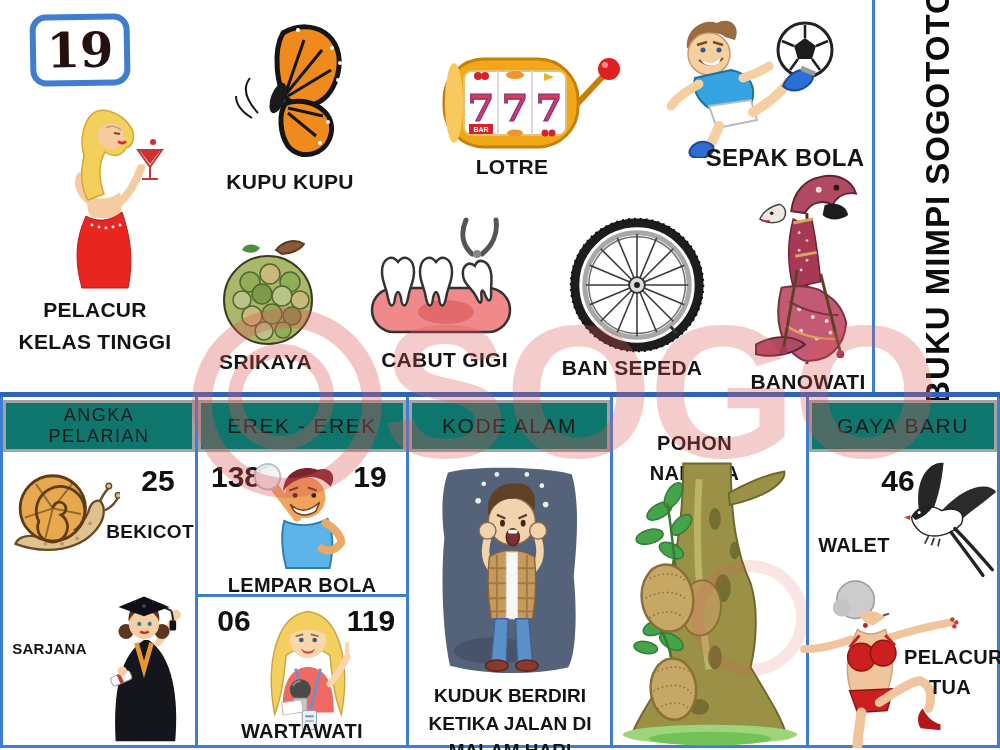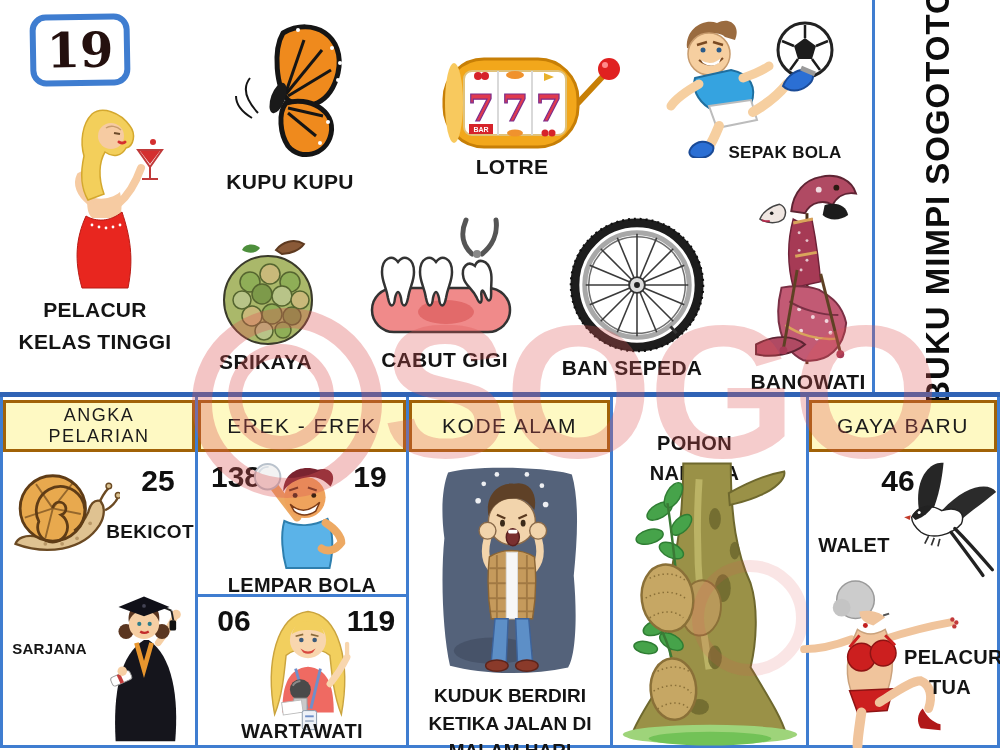--- a/index.html
+++ b/index.html
@@ -2,21 +2,21 @@
 <html><head>
 <meta charset="utf-8">
 <style>
   html,body{margin:0;padding:0;background:#ffffff;}
   #page{position:relative;width:1000px;height:750px;background:#fff;overflow:hidden;
         font-family:"Liberation Sans",sans-serif;}
   .abs{position:absolute;}
   .lbl{position:absolute;font-weight:700;color:#141414;text-align:center;
        line-height:1.5;letter-spacing:.3px;}
   .num{position:absolute;font-weight:700;font-size:30px;color:#101010;}
-  .hdr-box{position:absolute;background:#fef9c3;border:3px solid #a16207;box-sizing:border-box;
+  .hdr-box{position:absolute;background:#0f766e;border:3px solid #a3a3a3;box-sizing:border-box;
        display:flex;align-items:center;justify-content:center;text-align:center;
        font-weight:400;font-size:21px;letter-spacing:1.5px;color:#1b1b1b;line-height:1.15;}
   .vline{position:absolute;width:3px;background:#3f7dd0;}
   .hline{position:absolute;height:3px;background:#3f7dd0;}
   .divider-main{position:absolute;left:0;top:392px;width:1000px;height:5px;background:#2f63b5;}
   .badge{position:absolute;left:30px;top:14px;width:100px;height:72px;background:#fff;
        border:6px solid #3f7dd0;border-radius:16px;box-sizing:border-box;
        display:flex;align-items:center;justify-content:center;transform:rotate(-1deg);
        font-family:"DejaVu Serif",serif;font-weight:700;font-size:48px;color:#24100e;}
   .side-title{position:absolute;left:875px;top:0;width:125px;height:392px;
@@ -127,21 +127,21 @@
     <path d="M40,70 L76,62 C96,66 102,80 96,96 L54,100 C42,92 37,80 40,70 Z" fill="#35a3e0" stroke="#1f6e9e" stroke-width="2"></path>
     <path d="M44,76 C30,84 20,92 16,98" stroke="#f6cfa0" stroke-width="9" fill="none" stroke-linecap="round"></path>
     <path d="M88,70 C100,66 108,62 114,58" stroke="#f6cfa0" stroke-width="9" fill="none" stroke-linecap="round"></path>
     <path d="M54,98 L96,92 L102,112 L62,120 Z" fill="#ffffff" stroke="#bcbcbc" stroke-width="2"></path>
     <path d="M98,104 C112,96 124,86 132,76" stroke="#f6cfa0" stroke-width="10" fill="none" stroke-linecap="round"></path>
     <path d="M128,78 C132,68 142,60 152,62 C160,64 160,72 152,78 C144,84 134,84 128,78 Z" fill="#2b6fd4" stroke="#1a4a96" stroke-width="2"></path>
     <path d="M146,60 L160,66" stroke="#9a9a9a" stroke-width="5"></path>
     <path d="M64,118 C60,128 56,136 52,142" stroke="#f6cfa0" stroke-width="10" fill="none" stroke-linecap="round"></path>
     <path d="M36,140 C42,132 52,132 58,138 C60,144 54,150 44,150 C36,150 32,146 36,140 Z" fill="#2b6fd4" stroke="#1a4a96" stroke-width="2"></path>
   </svg>
-  <div class="lbl" style="left:700px;top:140px;width:170px;font-size:17px;">SEPAK BOLA</div>
+  <div class="lbl" style="left:700px;top:140px;width:170px;font-size:24px;">SEPAK BOLA</div>
 
   <svg class="abs" style="left:220px;top:236px;" width="96" height="112" viewBox="0 0 96 112">
     <path d="M56,14 C62,6 74,2 84,8 C80,14 70,18 62,18 Z" fill="#8a5a38" stroke="#5e3a20" stroke-width="2"></path>
     <path d="M40,12 C34,6 24,8 22,14 C28,18 36,18 40,12 Z" fill="#4d8f3c"></path>
     <circle cx="48" cy="64" r="44" fill="#aab86a" stroke="#3a3a2a" stroke-width="2"></circle>
     <g stroke="#55652f" stroke-width="1.5">
       <circle cx="30" cy="46" r="10" fill="#8fae57"></circle>
         <circle cx="50" cy="38" r="10" fill="#c9b97a"></circle>
       <circle cx="70" cy="46" r="10" fill="#8fae57"></circle>
         <circle cx="22" cy="64" r="9" fill="#b8c488"></circle>

